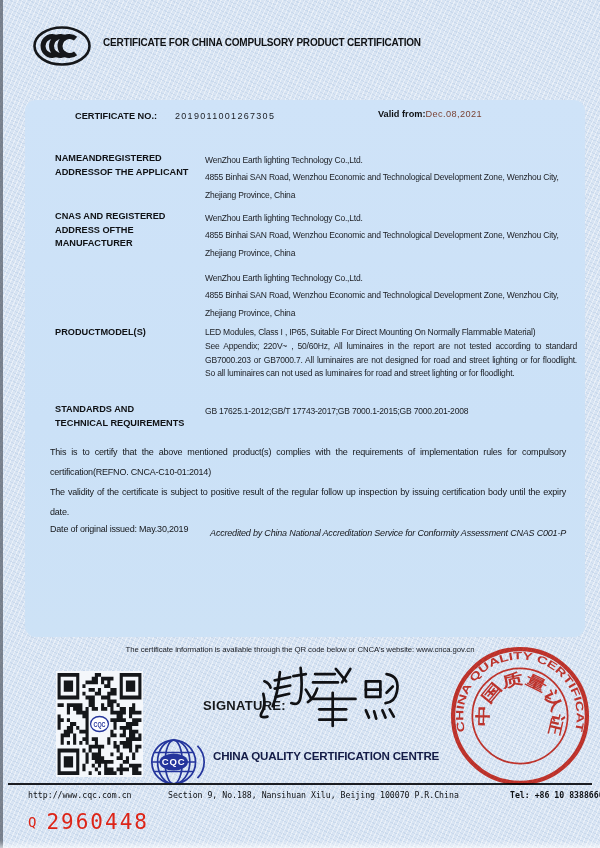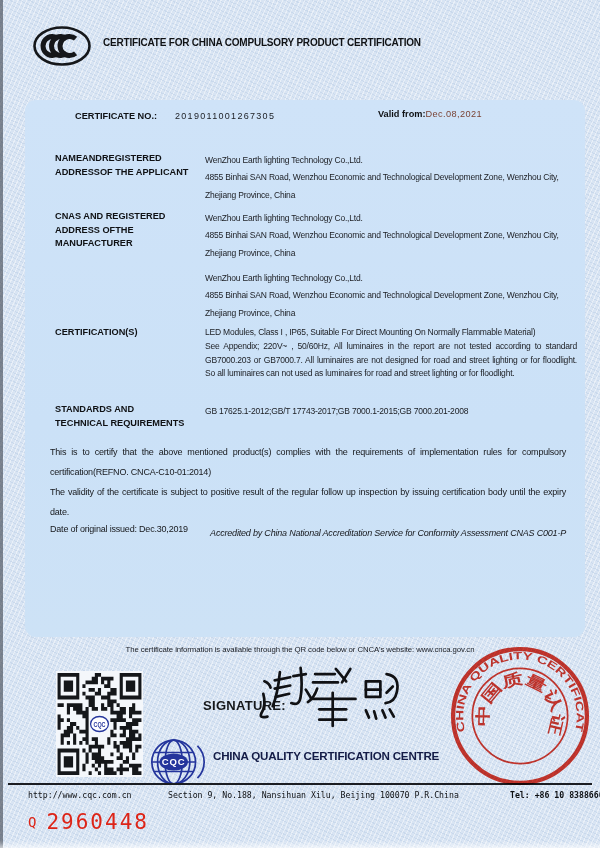--- a/index.html
+++ b/index.html
@@ -109,35 +109,35 @@
     <div class="abs val sec-val t-manufacturer">
       <div>WenZhou Earth lighting Technology Co.,Ltd.</div>
       <div class="addr">4855 Binhai SAN Road, Wenzhou Economic and Technological Development Zone, Wenzhou City, Zhejiang Province, China</div>
     </div>
 
     <div class="abs val sec-val t-factory">
       <div>WenZhou Earth lighting Technology Co.,Ltd.</div>
       <div class="addr">4855 Binhai SAN Road, Wenzhou Economic and Technological Development Zone, Wenzhou City, Zhejiang Province, China</div>
     </div>
 
-    <div class="abs lbl sec-lbl t-product">CERTIFICATION(S)</div>
+    <div class="abs lbl sec-lbl t-product">PRODUCTMODEL(S)</div>
     <div class="abs val sec-val t-product product">
       <div class="pl2">LED Modules, Class I , IP65, Suitable For Direct Mounting On Normally Flammable Material)</div>
       <p class="pdet">See Appendix;  220V~ ,  50/60Hz,  All luminaires in the report are not tested according to standard GB7000.203 or GB7000.7. All luminaires are not designed for road and street lighting or for floodlight. So all luminaires can not used as luminaires for road and street lighting or for floodlight.</p>
     </div>
 
     <div class="abs lbl sec-lbl t-standards">
       <div>STANDARDS AND</div>
       <div>TECHNICAL REQUIREMENTS</div>
     </div>
     <div class="abs val sec-val t-standards">GB 17625.1-2012;GB/T 17743-2017;GB 7000.1-2015;GB 7000.201-2008</div>
 
     <div class="abs statement st1">This is to certify that the above mentioned product(s) complies with the requirements of implementation rules for compulsory certification(REFNO. CNCA-C10-01:2014)</div>
     <div class="abs statement st2">The validity of the certificate is subject to positive result of the regular follow up inspection by issuing certification body until the expiry date.</div>
-    <div class="abs statement st3">Date of original issued: Dec.30,2019</div>
+    <div class="abs statement st3">Date of original issued: May.30,2019</div>
     <div class="abs statement st4">Accredited by China National Accreditation Service for Conformity Assessment CNAS C001-P</div>
   </div>
 
   <div class="abs info-line">The certificate information is available through the QR code below or CNCA's website: www.cnca.gov.cn</div>
 
   <div class="abs qr">
     <svg id="qr-svg" viewBox="0 0 112 112" preserveAspectRatio="none">
       <rect x="0" y="0" width="112" height="112" fill="#f4f7fb"></rect>
       <path d="M50 2h4v4h-4zM54 2h4v4h-4zM46 6h4v4h-4zM50 6h4v4h-4zM58 6h4v4h-4zM62 6h4v4h-4zM66 6h4v4h-4zM70 6h4v4h-4zM38 10h4v4h-4zM42 10h4v4h-4zM46 10h4v4h-4zM50 10h4v4h-4zM58 10h4v4h-4zM66 10h4v4h-4zM34 14h4v4h-4zM62 14h4v4h-4zM66 14h4v4h-4zM42 18h4v4h-4zM46 18h4v4h-4zM54 18h4v4h-4zM70 18h4v4h-4zM74 18h4v4h-4zM34 22h4v4h-4zM50 22h4v4h-4zM54 22h4v4h-4zM66 22h4v4h-4zM70 22h4v4h-4zM74 22h4v4h-4zM38 26h4v4h-4zM42 26h4v4h-4zM46 26h4v4h-4zM58 26h4v4h-4zM62 26h4v4h-4zM66 26h4v4h-4zM42 30h4v4h-4zM46 30h4v4h-4zM66 30h4v4h-4zM70 30h4v4h-4zM74 30h4v4h-4zM2 34h4v4h-4zM6 34h4v4h-4zM14 34h4v4h-4zM18 34h4v4h-4zM22 34h4v4h-4zM26 34h4v4h-4zM30 34h4v4h-4zM42 34h4v4h-4zM46 34h4v4h-4zM58 34h4v4h-4zM66 34h4v4h-4zM70 34h4v4h-4zM78 34h4v4h-4zM98 34h4v4h-4zM14 38h4v4h-4zM22 38h4v4h-4zM26 38h4v4h-4zM30 38h4v4h-4zM38 38h4v4h-4zM46 38h4v4h-4zM50 38h4v4h-4zM58 38h4v4h-4zM62 38h4v4h-4zM70 38h4v4h-4zM82 38h4v4h-4zM86 38h4v4h-4zM94 38h4v4h-4zM98 38h4v4h-4zM14 42h4v4h-4zM26 42h4v4h-4zM30 42h4v4h-4zM34 42h4v4h-4zM38 42h4v4h-4zM70 42h4v4h-4zM74 42h4v4h-4zM78 42h4v4h-4zM82 42h4v4h-4zM86 42h4v4h-4zM94 42h4v4h-4zM98 42h4v4h-4zM102 42h4v4h-4zM106 42h4v4h-4zM2 46h4v4h-4zM34 46h4v4h-4zM38 46h4v4h-4zM78 46h4v4h-4zM82 46h4v4h-4zM94 46h4v4h-4zM2 50h4v4h-4zM6 50h4v4h-4zM14 50h4v4h-4zM38 50h4v4h-4zM70 50h4v4h-4zM74 50h4v4h-4zM78 50h4v4h-4zM82 50h4v4h-4zM86 50h4v4h-4zM98 50h4v4h-4zM102 50h4v4h-4zM106 50h4v4h-4zM2 54h4v4h-4zM18 54h4v4h-4zM22 54h4v4h-4zM38 54h4v4h-4zM74 54h4v4h-4zM90 54h4v4h-4zM94 54h4v4h-4zM98 54h4v4h-4zM102 54h4v4h-4zM2 58h4v4h-4zM14 58h4v4h-4zM18 58h4v4h-4zM26 58h4v4h-4zM38 58h4v4h-4zM74 58h4v4h-4zM82 58h4v4h-4zM86 58h4v4h-4zM90 58h4v4h-4zM94 58h4v4h-4zM10 62h4v4h-4zM14 62h4v4h-4zM18 62h4v4h-4zM30 62h4v4h-4zM34 62h4v4h-4zM38 62h4v4h-4zM70 62h4v4h-4zM86 62h4v4h-4zM94 62h4v4h-4zM98 62h4v4h-4zM102 62h4v4h-4zM6 66h4v4h-4zM10 66h4v4h-4zM14 66h4v4h-4zM22 66h4v4h-4zM38 66h4v4h-4zM70 66h4v4h-4zM74 66h4v4h-4zM82 66h4v4h-4zM86 66h4v4h-4zM94 66h4v4h-4zM98 66h4v4h-4zM106 66h4v4h-4zM6 70h4v4h-4zM22 70h4v4h-4zM34 70h4v4h-4zM38 70h4v4h-4zM46 70h4v4h-4zM50 70h4v4h-4zM66 70h4v4h-4zM90 70h4v4h-4zM94 70h4v4h-4zM98 70h4v4h-4zM102 70h4v4h-4zM106 70h4v4h-4zM6 74h4v4h-4zM14 74h4v4h-4zM22 74h4v4h-4zM30 74h4v4h-4zM38 74h4v4h-4zM50 74h4v4h-4zM66 74h4v4h-4zM74 74h4v4h-4zM82 74h4v4h-4zM86 74h4v4h-4zM90 74h4v4h-4zM94 74h4v4h-4zM42 78h4v4h-4zM46 78h4v4h-4zM50 78h4v4h-4zM54 78h4v4h-4zM58 78h4v4h-4zM74 78h4v4h-4zM78 78h4v4h-4zM86 78h4v4h-4zM90 78h4v4h-4zM94 78h4v4h-4zM102 78h4v4h-4zM106 78h4v4h-4zM34 82h4v4h-4zM42 82h4v4h-4zM54 82h4v4h-4zM78 82h4v4h-4zM94 82h4v4h-4zM102 82h4v4h-4zM38 86h4v4h-4zM46 86h4v4h-4zM50 86h4v4h-4zM54 86h4v4h-4zM70 86h4v4h-4zM82 86h4v4h-4zM98 86h4v4h-4zM38 90h4v4h-4zM46 90h4v4h-4zM50 90h4v4h-4zM54 90h4v4h-4zM58 90h4v4h-4zM78 90h4v4h-4zM82 90h4v4h-4zM90 90h4v4h-4zM98 90h4v4h-4zM38 94h4v4h-4zM50 94h4v4h-4zM54 94h4v4h-4zM58 94h4v4h-4zM62 94h4v4h-4zM66 94h4v4h-4zM70 94h4v4h-4zM86 94h4v4h-4zM90 94h4v4h-4zM34 98h4v4h-4zM46 98h4v4h-4zM54 98h4v4h-4zM62 98h4v4h-4zM82 98h4v4h-4zM94 98h4v4h-4zM98 98h4v4h-4zM102 98h4v4h-4zM106 98h4v4h-4zM34 102h4v4h-4zM50 102h4v4h-4zM62 102h4v4h-4zM66 102h4v4h-4zM70 102h4v4h-4zM78 102h4v4h-4zM82 102h4v4h-4zM86 102h4v4h-4zM90 102h4v4h-4zM98 102h4v4h-4zM102 102h4v4h-4zM42 106h4v4h-4zM54 106h4v4h-4zM62 106h4v4h-4zM66 106h4v4h-4zM70 106h4v4h-4zM74 106h4v4h-4zM82 106h4v4h-4zM98 106h4v4h-4zM102 106h4v4h-4zM106 106h4v4h-4zM2 2h28v28h-28zM6 6v20h20v-20zM10 10h12v12h-12zM82 2h28v28h-28zM86 6v20h20v-20zM90 10h12v12h-12zM2 82h28v28h-28zM6 86v20h20v-20zM10 90h12v12h-12z" fill="#15171a" fill-rule="evenodd"></path>
         <ellipse cx="56" cy="56" rx="11.5" ry="8" fill="#ffffff" stroke="#24359c" stroke-width="1.6"></ellipse>

